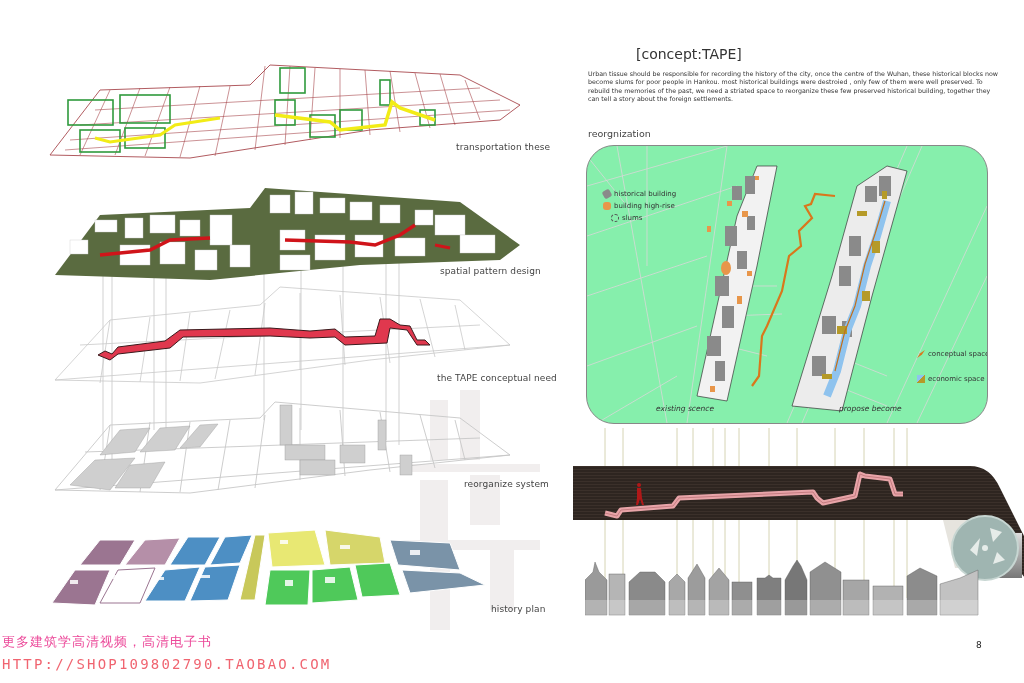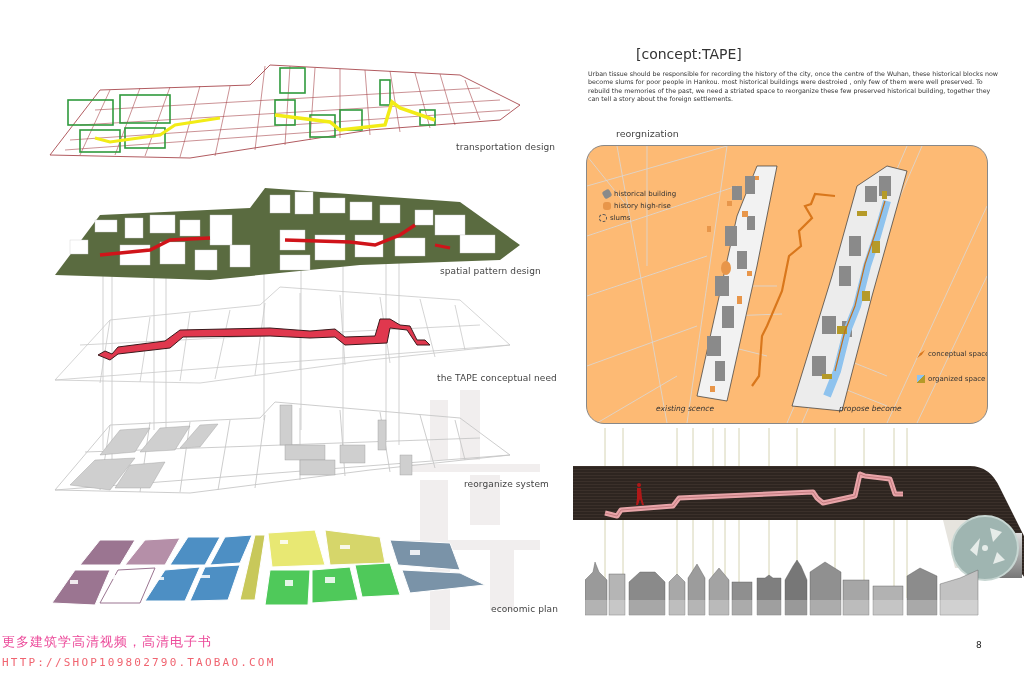--- a/index.html
+++ b/index.html
@@ -2,27 +2,27 @@
 <html><head>
 <meta charset="utf-8">
 <style>
   html,body{margin:0;padding:0;background:#fff;}
   body{width:1024px;height:683px;position:relative;overflow:hidden;font-family:"DejaVu Sans",sans-serif;color:#333;}
   .abs{position:absolute;}
   .layer-label{position:absolute;font-size:9px;color:#444;letter-spacing:0.1px;white-space:nowrap;}
   svg{display:block;}
   .title{position:absolute;left:588px;top:46px;font-size:14px;color:#333;margin-left:48px;}
   .desc{position:absolute;left:588px;top:70px;width:410px;font-size:6.3px;line-height:8.4px;color:#333;}
-  .subhead{position:absolute;left:616px;top:128px;font-size:9.5px;color:#444;}
-  .mapbox{position:absolute;left:586px;top:145px;width:400px;height:277px;border:1.5px solid #888;border-radius:18px;overflow:hidden;background:#fdba74;}
+  .subhead{position:absolute;left:588px;top:128px;font-size:9.5px;color:#444;}
+  .mapbox{position:absolute;left:586px;top:145px;width:400px;height:277px;border:1.5px solid #888;border-radius:28px;overflow:hidden;background:#86efac;}
   .legend-item{position:absolute;font-size:7px;color:#333;white-space:nowrap;display:flex;align-items:center;gap:3px;}
   .sw{display:inline-block;width:8px;height:8px;}
   .scene-label{position:absolute;font-size:7.5px;color:#333;white-space:nowrap;font-style:italic;}
   .watermark-cn{position:absolute;left:2px;top:633px;font-size:13px;color:#ec4899;letter-spacing:1px;white-space:nowrap;}
-  .watermark-url{position:absolute;left:2px;top:656px;font-size:11px;color:#f06470;letter-spacing:2.2px;font-family:"DejaVu Sans Mono",monospace;white-space:nowrap;}
+  .watermark-url{position:absolute;left:2px;top:656px;font-size:14px;color:#f06470;letter-spacing:2.2px;font-family:"DejaVu Sans Mono",monospace;white-space:nowrap;}
   .pageno{position:absolute;left:976px;top:640px;font-size:9px;color:#222;}
 </style>
 </head>
 <body>
 
 <svg class="abs" style="left:390px;top:380px" width="180" height="260">
   <g fill="#f1eeee">
     <rect x="40" y="20" width="18" height="60"></rect>
       <rect x="70" y="10" width="20" height="70"></rect>
     <rect x="30" y="100" width="28" height="60"></rect>
@@ -64,21 +64,21 @@
       <rect x="240" y="8" width="25" height="25"></rect>
         <rect x="235" y="40" width="20" height="25"></rect>
       <rect x="270" y="55" width="25" height="22"></rect>
         <rect x="300" y="50" width="22" height="20"></rect>
       <rect x="340" y="20" width="10" height="25"></rect>
         <rect x="380" y="50" width="15" height="15"></rect>
     </g>
     <path d="M55,78 L70,82 L120,75 L135,65 L180,58" stroke="#f2ec16" stroke-width="3" fill="none"></path>
     <path d="M235,55 L290,62 L300,70 L345,65 L352,42 L360,48 L395,60" stroke="#f2ec16" stroke-width="3.5" fill="none"></path>
   </svg>
-  <span class="layer-label" style="left:456px;top:142px">transportation design</span>
+  <span class="layer-label" style="left:456px;top:142px">transportation these</span>
 
   <svg class="abs" style="left:40px;top:180px" width="520" height="100">
     <polygon points="15,95 60,35 210,28 225,8 420,22 480,65 460,80 320,85 170,100" fill="#5a6b40"></polygon>
     <g fill="#ffffff" stroke="#ccc" stroke-width="0.4">
       <rect x="30" y="60" width="18" height="14"></rect>
         <rect x="55" y="40" width="22" height="12"></rect>
         <rect x="85" y="38" width="18" height="20"></rect>
       <rect x="110" y="35" width="25" height="18"></rect>
         <rect x="140" y="40" width="20" height="16"></rect>
         <rect x="170" y="35" width="22" height="30"></rect>
@@ -159,21 +159,21 @@
         <rect x="70" y="60" width="10" height="4"></rect>
         <rect x="115" y="62" width="9" height="3"></rect>
       <rect x="160" y="60" width="10" height="3"></rect>
         <rect x="240" y="25" width="8" height="4"></rect>
         <rect x="300" y="30" width="10" height="4"></rect>
       <rect x="245" y="65" width="8" height="6"></rect>
         <rect x="285" y="62" width="10" height="6"></rect>
         <rect x="370" y="35" width="10" height="5"></rect>
     </g>
   </svg>
-  <span class="layer-label" style="left:491px;top:604px">economic plan</span>
+  <span class="layer-label" style="left:491px;top:604px">history plan</span>
 </div>
 
 <div class="title">[concept:TAPE]</div>
 <div class="desc">Urban tissue should be responsible for recording the history of the city, once the centre of the Wuhan, these historical blocks now become slums for poor people in Hankou. most historical buildings were destroied , only few of them were well preserved. To rebuild the memories of the past, we need a striated space to reorganize these few preserved historical building, together they can tell a story about the foreign settlements.</div>
 <div class="subhead">reorgnization</div>
 
 <div class="mapbox">
   <svg class="abs" style="left:0;top:0" width="400" height="277">
     <g stroke="#d8d8d8" stroke-width="0.8" fill="none">
       <path d="M0,40 L140,0 M0,90 L150,40 M0,150 L120,110 M0,220 L110,180 M10,277 L90,230"></path>
@@ -228,34 +228,34 @@
     </g>
     <path d="M298,55 L288,88 L278,118 L268,160 L258,185 L248,225" stroke="#c0701f" stroke-width="1.2" fill="none"></path>
   </svg>
 
   <div class="legend-item" style="left:16px;top:44px">
     <span class="sw" style="background:#8a8a8a;border-radius:2px;transform:rotate(-30deg)"></span>
     <span>historical building</span>
   </div>
   <div class="legend-item" style="left:16px;top:56px">
     <span class="sw" style="background:#e8964a;border-radius:3px"></span>
-    <span>history high-rise</span>
-  </div>
-  <div class="legend-item" style="left:12px;top:68px">
+    <span>building high-rise</span>
+  </div>
+  <div class="legend-item" style="left:24px;top:68px">
     <span class="sw" style="border:1px dashed #555;border-radius:50%;width:6px;height:6px"></span>
     <span>slums</span>
   </div>
 
   <div class="legend-item" style="left:330px;top:204px">
     <span class="sw" style="background:#d9771c;clip-path:polygon(0 100%,40% 40%,100% 0,60% 60%)"></span>
     <span>conceptual space</span>
   </div>
   <div class="legend-item" style="left:330px;top:229px">
     <span class="sw" style="background:linear-gradient(135deg,#8fc3ee 50%,#b59a28 50%)"></span>
-    <span>organized space</span>
+    <span>economic space</span>
   </div>
 
   <span class="scene-label" style="left:69px;top:258px">existing scence</span>
   <span class="scene-label" style="left:252px;top:258px">propose become</span>
 </div>
 
 <svg class="abs" style="left:565px;top:428px" width="459" height="180">
   <defs>
     <pattern id="lines" width="4" height="3" patternUnits="userSpaceOnUse">
       <rect width="4" height="3" fill="#2e2520"></rect>

